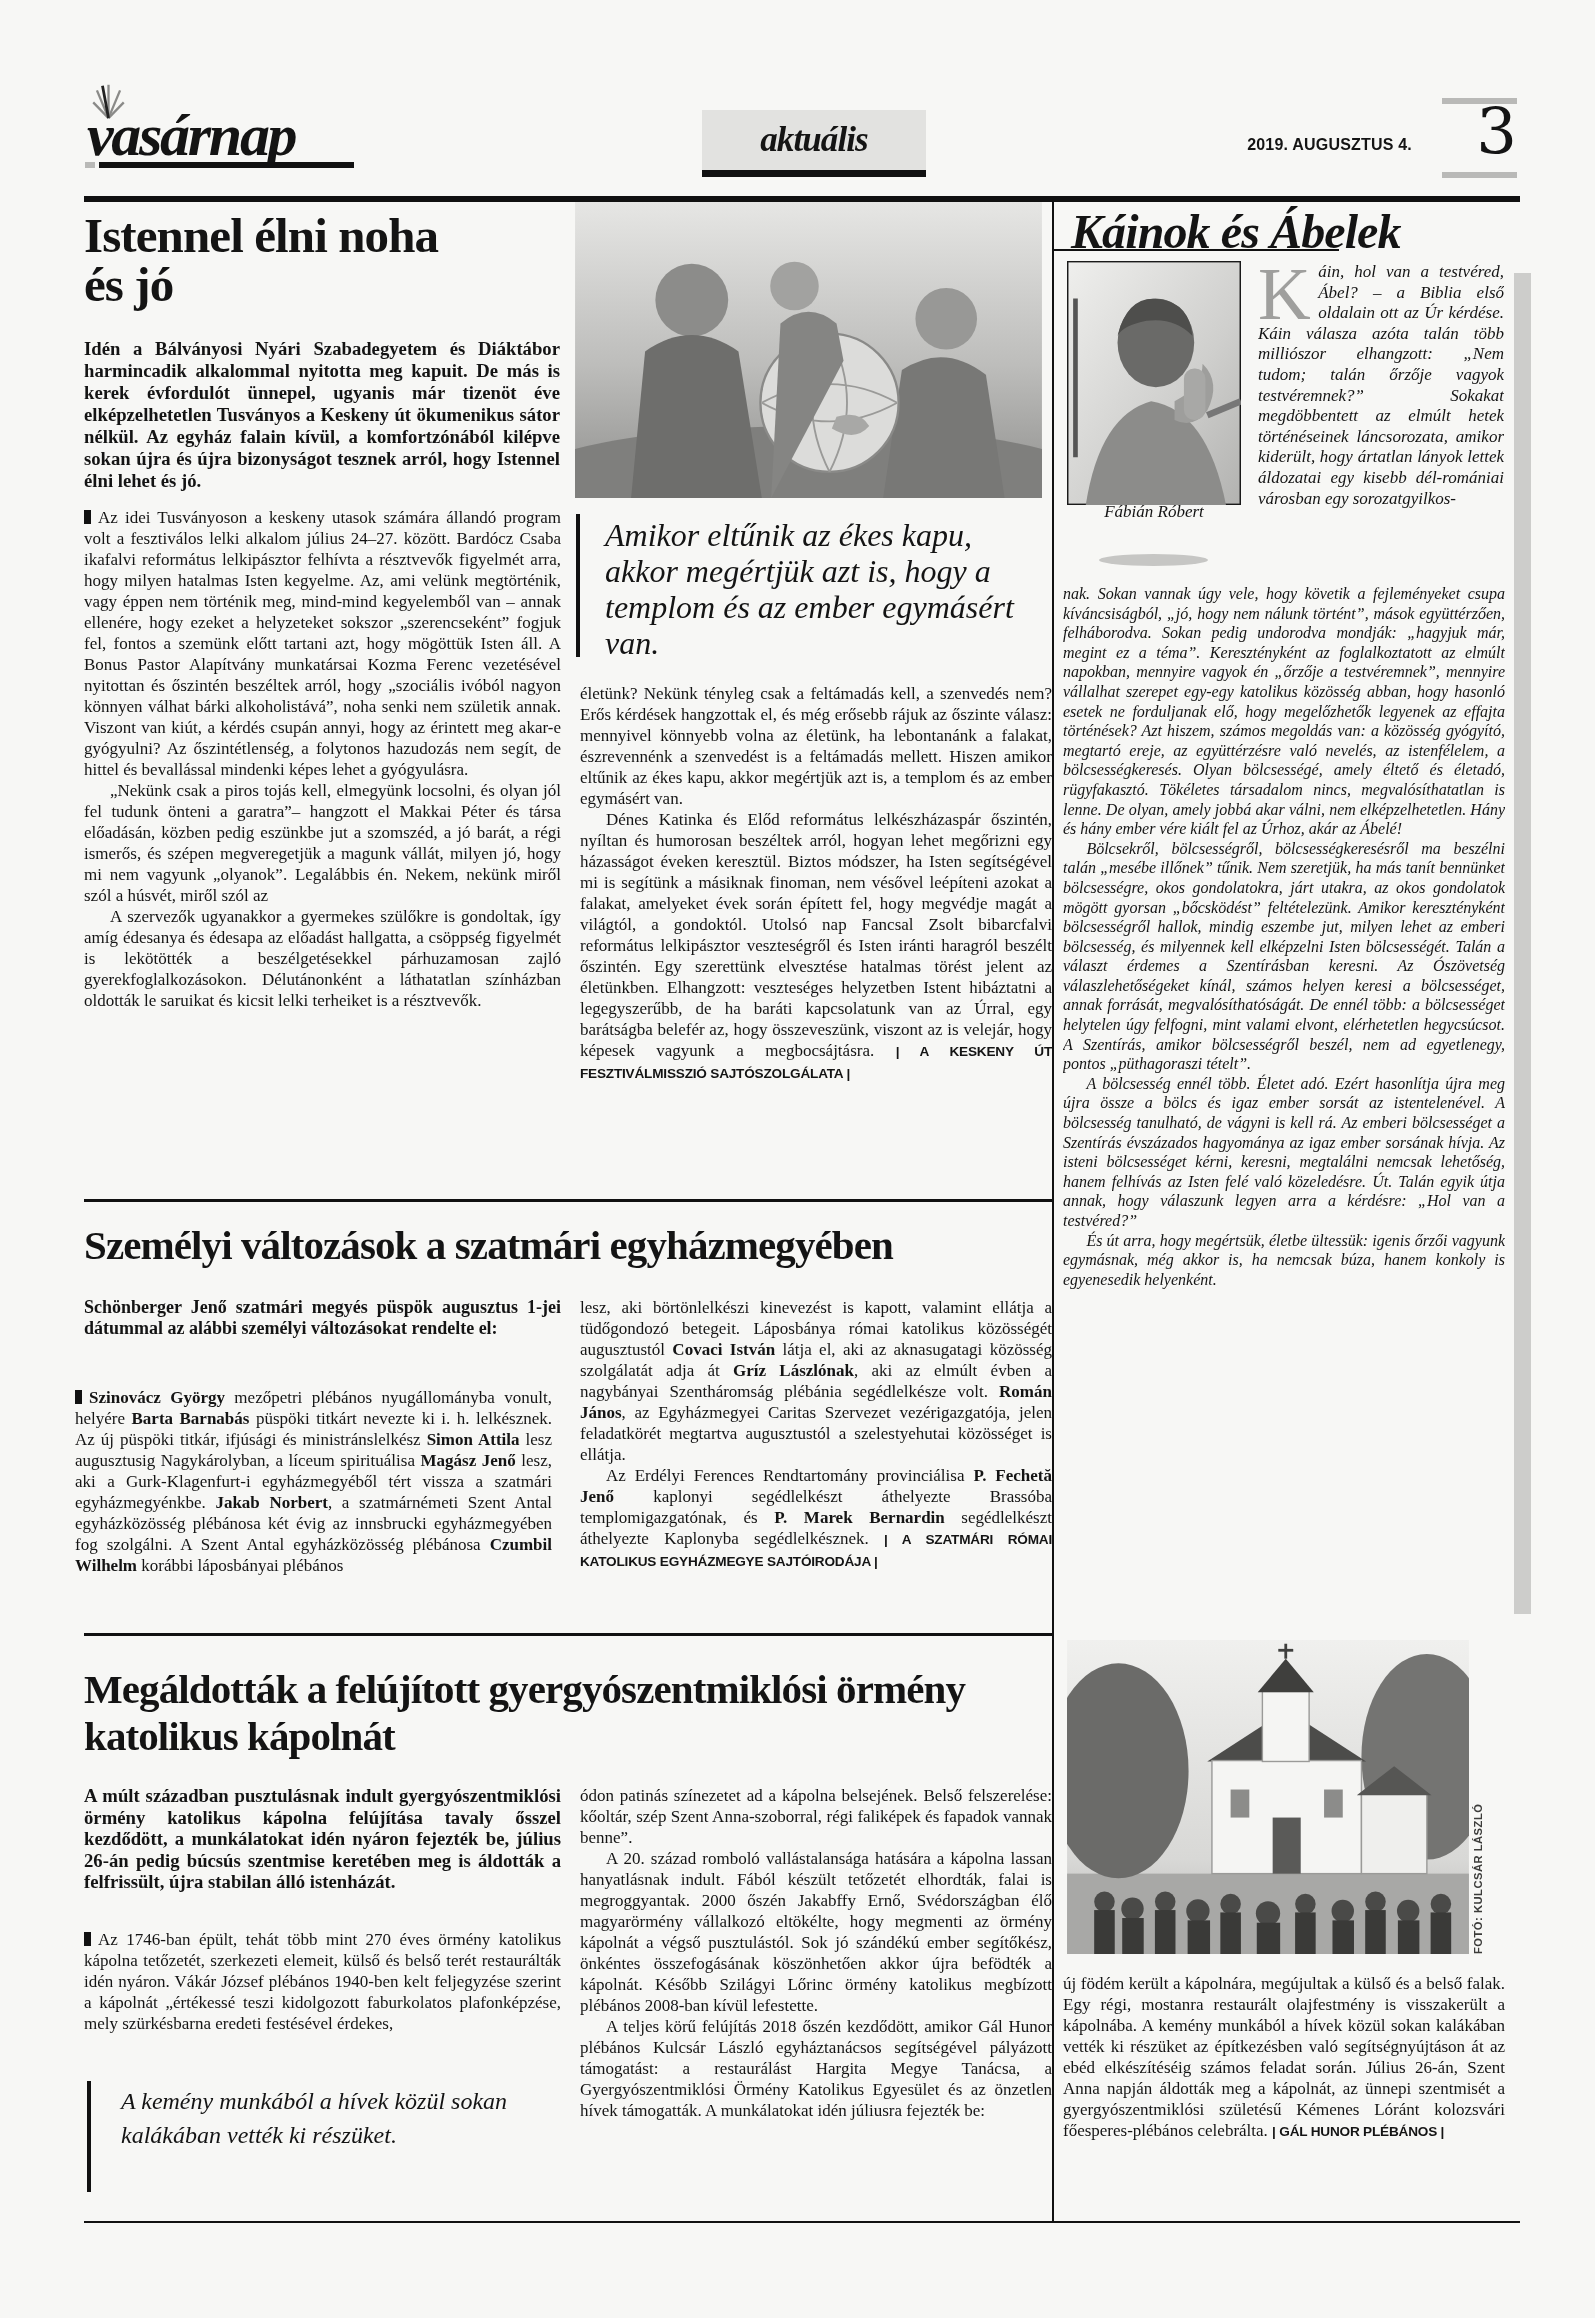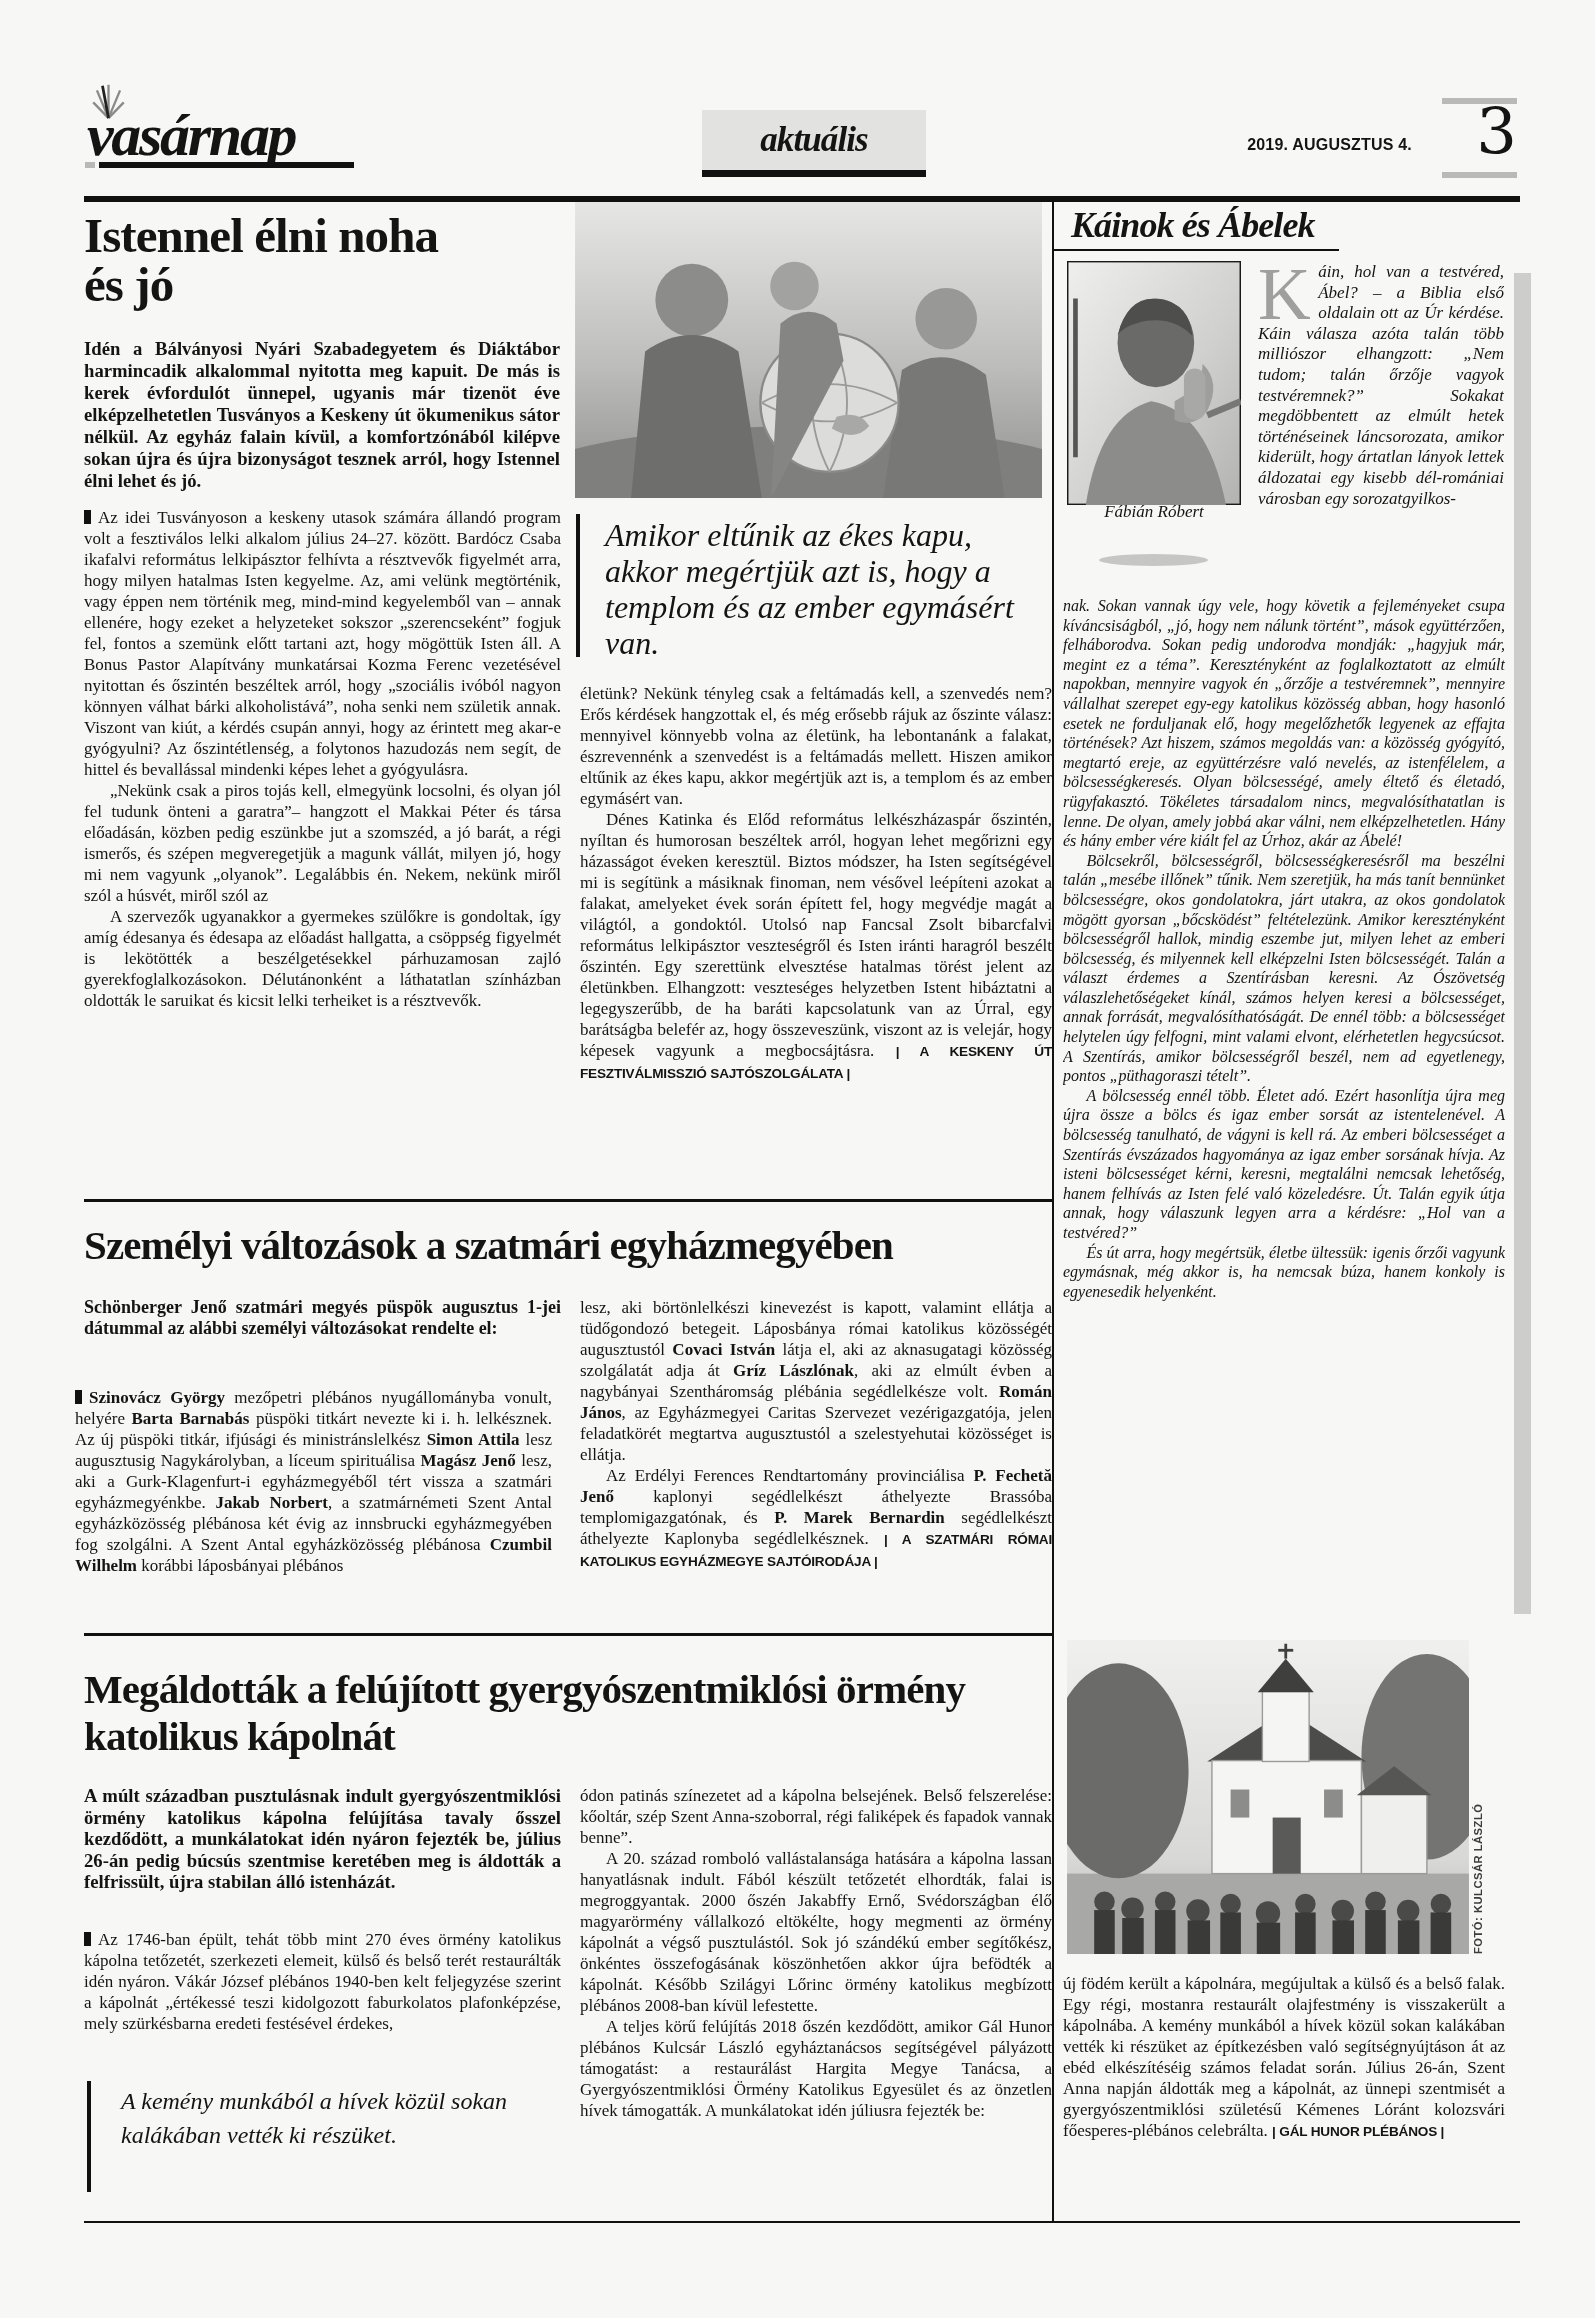--- a/index.html
+++ b/index.html
@@ -113,21 +113,21 @@
   <div class="abs jtext bodytext clip" style="left:580px;top:683px;width:472px;height:514px;">
     <p>életünk? Nekünk tényleg csak a feltámadás kell, a szenvedés nem? Erős kérdések hangzottak el, és még erősebb rájuk az őszinte válasz: mennyivel könnyebb volna az életünk, ha lebontanánk a falakat, észrevennénk a szenvedést is a feltámadás mellett. Hiszen amikor eltűnik az ékes kapu, akkor megértjük azt is, a templom és az ember egymásért van.</p>
     <p><span>Dénes Katinka és Előd református lelkészházaspár őszintén, nyíltan és humorosan beszéltek arról, hogyan lehet megőrizni egy házasságot éveken keresztül. Biztos módszer, ha Isten segítségével mi is segítünk a másiknak finoman, nem vésővel leépíteni azokat a falakat, amelyeket évek során épített fel, hogy megvédje magát a világtól, a gondoktól. Utolsó nap Fancsal Zsolt bibarcfalvi református lelkipásztor veszteségről és Isten iránti haragról beszélt őszintén. Egy szerettünk elvesztése hatalmas törést jelent az életünkben. Elhangzott: veszteséges helyzetben Istent hibáztatni a legegyszerűbb, de ha baráti kapcsolatunk van az Úrral, egy barátságba belefér az, hogy összeveszünk, viszont az is velejár, hogy képesek vagyunk a megbocsájtásra. </span><span class="src">| A KESKENY ÚT FESZTIVÁLMISSZIÓ SAJTÓSZOLGÁLATA |</span></p>
   </div>
 
   <div class="abs rule" style="left:84px;top:1199px;width:968px;height:2.8px;"></div>
 
   <div class="abs rule" style="left:1052px;top:202px;width:1.9px;height:2019px;"></div>
   <div class="abs" style="left:1514px;top:273px;width:17px;height:1341px;background:#cdcdcb;"></div>
 
-  <div class="abs" style="left:1071px;top:204px;width:435px;font-style:italic;font-weight:700;font-size:36px;letter-spacing:-0.9px;">Káinok és Ábelek</div>
+  <div class="abs" style="left:1071px;top:204px;width:435px;font-style:italic;font-weight:700;font-size:48px;letter-spacing:-0.9px;">Káinok és Ábelek</div>
   <div class="abs rule" style="left:1052px;top:249px;width:287px;height:2.3px;"></div>
 
   <div class="abs" style="left:1067px;top:261px;width:174px;height:244px;">
     <svg width="174" height="244" viewBox="0 0 372 522">
       <defs>
         <linearGradient id="g2" x1="0" y1="0" x2="1" y2="1">
           <stop offset="0" stop-color="#efefed"></stop>
             <stop offset="0.6" stop-color="#cfcfcd"></stop>
             <stop offset="1" stop-color="#b2b2b0"></stop>
         </linearGradient>
@@ -143,21 +143,21 @@
       <rect x="250" y="230" width="46" height="110" rx="22" fill="#a8a8a6"></rect>
     </svg>
   </div>
   <div class="abs" style="left:1067px;top:502px;width:174px;text-align:center;font-style:italic;font-size:17px;">Fábián Róbert</div>
   <div class="abs" style="left:1099px;top:554px;width:109px;height:12px;border-radius:50%;background:#c6c6c4;"></div>
 
   <div class="abs jtext opi clip" style="left:1258px;top:262px;width:246px;height:318px;font-size:17px;line-height:20.6px;">
     <span class="dropcap">K</span><span>áin, hol van a testvéred, Ábel? – a Biblia első oldalain ott az Úr kérdése. Káin válasza azóta talán több milliószor elhangzott: „Nem tudom; talán őrzője vagyok testvéremnek?” Sokakat megdöbbentett az elmúlt hetek történéseinek láncsorozata, amikor kiderült, hogy ártatlan lányok lettek áldozatai egy kisebb dél-romániai városban egy sorozatgyilkos-</span>
   </div>
 
-  <div class="abs jtext opi opibody clip" style="left:1063px;top:596px;width:442px;height:1035px;font-family:Liberation Serif, serif;">
+  <div class="abs jtext opi opibody clip" style="left:1063px;top:584px;width:442px;height:1035px;font-family:Liberation Serif, serif;">
     <p>nak. Sokan vannak úgy vele, hogy követik a fejleményeket csupa kíváncsiságból, „jó, hogy nem nálunk történt”, mások együttérzően, felháborodva. Sokan pedig undorodva mondják: „hagyjuk már, megint ez a téma”. Keresztényként az foglalkoztatott az elmúlt napokban, mennyire vagyok én „őrzője a testvéremnek”, mennyire vállalhat szerepet egy-egy katolikus közösség abban, hogy hasonló esetek ne forduljanak elő, hogy megelőzhetők legyenek az effajta történések? Azt hiszem, számos megoldás van: a közösség gyógyító, megtartó ereje, az együttérzésre való nevelés, az istenfélelem, a bölcsességkeresés. Olyan bölcsességé, amely éltető és életadó, rügyfakasztó. Tökéletes társadalom nincs, megvalósíthatatlan is lenne. De olyan, amely jobbá akar válni, nem elképzelhetetlen. Hány és hány ember vére kiált fel az Úrhoz, akár az Ábelé!</p>
     <p>Bölcsekről, bölcsességről, bölcsességkeresésről ma beszélni talán „mesébe illőnek” tűnik. Nem szeretjük, ha más tanít bennünket bölcsességre, okos gondolatokra, járt utakra, az okos gondolatok mögött gyorsan „bőcsködést” feltételezünk. Amikor keresztényként bölcsességről hallok, mindig eszembe jut, milyen lehet az emberi bölcsesség, és milyennek kell elképzelni Isten bölcsességét. Talán a választ érdemes a Szentírásban keresni. Az Ószövetség válaszlehetőségeket kínál, számos helyen keresi a bölcsességet, annak forrását, megvalósíthatóságát. De ennél több: a bölcsességet helytelen úgy felfogni, mint valami elvont, elérhetetlen hegycsúcsot. A Szentírás, amikor bölcsességről beszél, nem ad egyetlenegy, pontos „püthagoraszi tételt”.</p>
     <p>A bölcsesség ennél több. Életet adó. Ezért hasonlítja újra meg újra össze a bölcs és igaz ember sorsát az istentelenével. A bölcsesség tanulható, de vágyni is kell rá. Az emberi bölcsességet a Szentírás évszázados hagyománya az igaz ember sorsának hívja. Az isteni bölcsességet kérni, keresni, megtalálni nemcsak lehetőség, hanem felhívás az Isten felé való közeledésre. Út. Talán egyik útja annak, hogy válaszunk legyen arra a kérdésre: „Hol van a testvéred?”</p>
     <p>És út arra, hogy megértsük, életbe ültessük: igenis őrzői vagyunk egymásnak, még akkor is, ha nemcsak búza, hanem konkoly is egyenesedik helyenként.</p>
   </div>
 
   <div class="abs headline" style="left:84px;top:1225px;width:967px;font-size:41px;">Személyi változások a szatmári egyházmegyében</div>
 
   <div class="abs jtext" style="left:84px;top:1297px;width:477px;font-weight:700;font-size:18px;line-height:21px;">Schönberger Jenő szatmári megyés püspök augusztus 1-jei dátummal az alábbi személyi változásokat rendelte el:</div>
 

